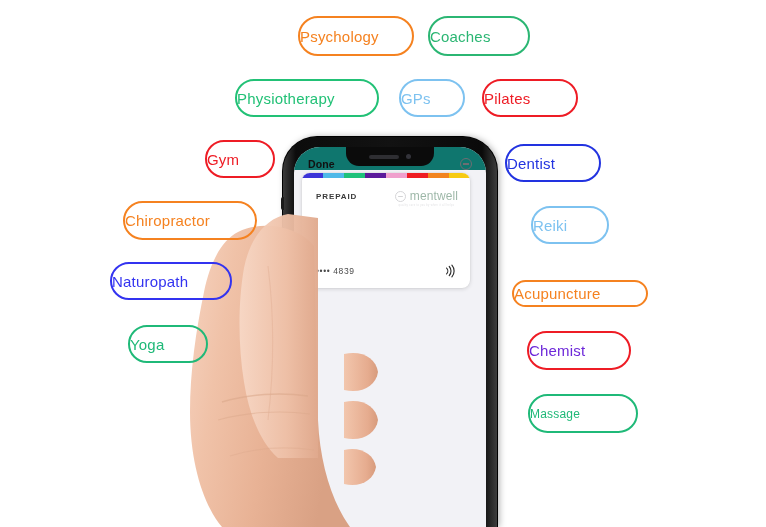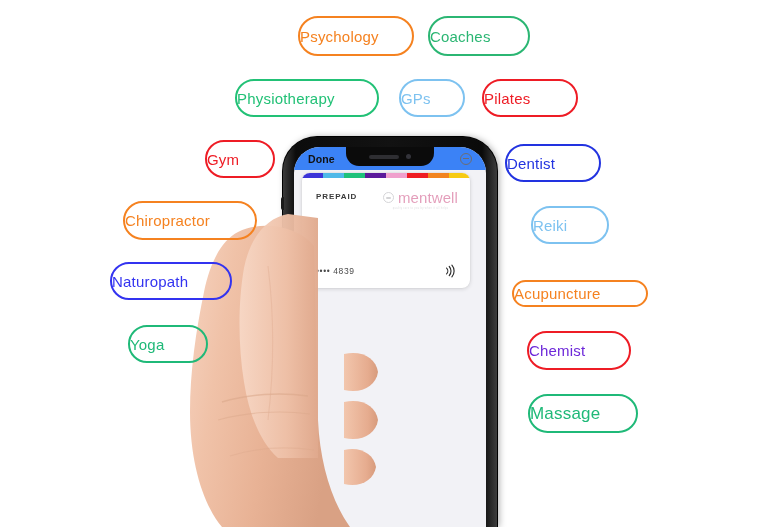--- a/index.html
+++ b/index.html
@@ -64,22 +64,22 @@
   .bars i{display:block;width:1.6px;background:#111;border-radius:.5px;}
   .bars i:nth-child(1){height:2.5px;}
   .bars i:nth-child(2){height:4px;}
   .bars i:nth-child(3){height:5.5px;}
   .bars i:nth-child(4){height:7px;}
   .batt{position:relative;width:13px;height:7px;border:1px solid #2a2a2a;border-radius:2px;box-sizing:border-box;}
   .batt:after{content:"";position:absolute;right:-2.5px;top:1.7px;width:1.3px;height:3px;background:#2a2a2a;border-radius:0 1px 1px 0;}
   .batt span{position:absolute;left:1px;top:1px;bottom:1px;width:7px;background:#27c24c;border-radius:1px;display:block;}
 
   #navbar{
-    height:23px;background:#3b82f6;
-    display:flex;align-items:center;justify-content:space-between;
+    height:23px;background:#0f766e;
+    display:flex;align-items:flex-end;justify-content:space-between;
     padding:0 14px;box-sizing:border-box;
   }
   #done-btn{font-size:10.5px;color:#111;font-weight:600;letter-spacing:.1px;}
   #more-btn{
     width:12px;height:12px;border:1.2px solid #6d6d72;border-radius:50%;
     position:relative;box-sizing:border-box;
   }
   #more-btn:after{content:"";position:absolute;left:1.6px;right:1.6px;top:50%;height:1.2px;margin-top:-.6px;background:#6d6d72;}
 
   #card-area{padding:3px 16px 0 8px;box-sizing:border-box;}
@@ -95,21 +95,21 @@
   #prepaid{position:absolute;left:14px;top:14px;font-size:8px;font-weight:700;color:#3a3a3a;letter-spacing:.9px;}
   #brand{
     position:absolute;right:12px;top:11px;display:flex;flex-direction:column;align-items:center;opacity:.42;
   }
   #brand-row{display:flex;align-items:center;gap:4px;}
   #brand-mark{
     width:11px;height:11px;border-radius:50%;border:1.4px solid #9a9aa0;
     position:relative;box-sizing:border-box;
   }
   #brand-mark:after{content:"";position:absolute;left:2px;top:4.3px;width:5px;height:1.4px;background:#9a9aa0;border-radius:1px;}
-  #brand-name{font-size:15px;color:#be185d;letter-spacing:.1px;font-weight:400;}
+  #brand-name{font-size:12px;color:#14532d;letter-spacing:.1px;font-weight:400;}
   #brand-tag{font-size:2.6px;color:#b4b4ba;letter-spacing:.3px;margin-top:1px;}
   #card-number{position:absolute;left:14px;bottom:12px;font-size:8.5px;color:#4a4a4a;letter-spacing:.6px;}
   #contactless{position:absolute;right:13px;bottom:10px;width:13px;height:14px;}
 
   
   #hand{position:absolute;left:118px;top:206px;width:260px;height:321px;z-index:25;pointer-events:none;}
 </style>
 </head>
 <body>
 
@@ -241,18 +241,18 @@
       </div>
       <div class="pill" style="left: 512px; top: 280px; width: 136px; height: 27px; border-color: rgb(245, 130, 32); color: rgb(245, 130, 32); font-size: 15px;">
         <span>Acupuncture</span>
       </div>
       <div class="pill" style="left: 128px; top: 325px; width: 80px; height: 38px; border-color: rgb(31, 185, 120); color: rgb(31, 185, 120); font-size: 15px;">
         <span>Yoga</span>
       </div>
       <div class="pill" style="left: 527px; top: 331px; width: 104px; height: 39px; border-color: rgb(238, 28, 37); color: #6d28d9; font-size: 15px;">
         <span>Chemist</span>
       </div>
-      <div class="pill" style="left: 528px; top: 394px; width: 110px; height: 39px; border-color: rgb(31, 185, 120); color: rgb(31, 185, 120); font-size: 17px;">
+      <div class="pill" style="left: 528px; top: 394px; width: 110px; height: 39px; border-color: rgb(31, 185, 120); color: rgb(31, 185, 120); font-size: 12px;">
         <span>Massage</span>
       </div>
     </div>
 
 </div>
 
 </body></html>

